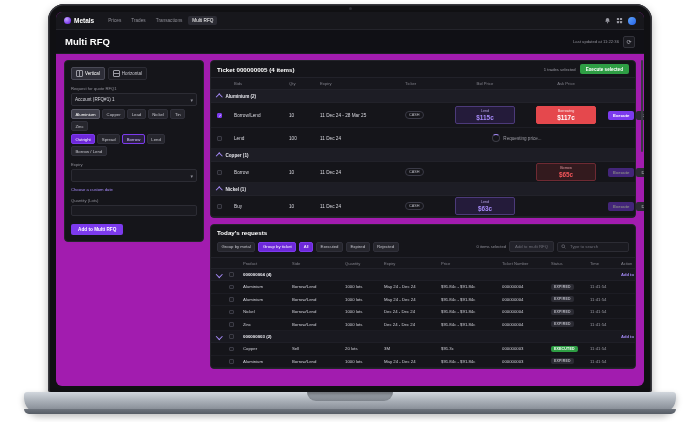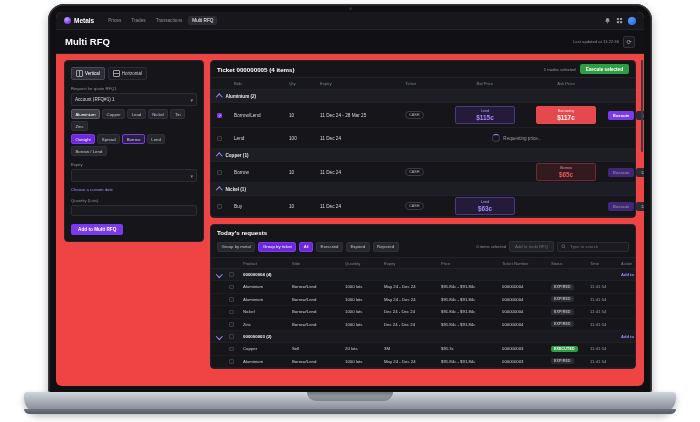--- a/index.html
+++ b/index.html
@@ -4,21 +4,21 @@
 <style>
   html,body{margin:0;padding:0;width:700px;height:422px;background:#ffffff;overflow:hidden;
     font-family:"Liberation Sans", sans-serif;-webkit-font-smoothing:antialiased;}
   .stage{position:relative;width:700px;height:422px;}
 
   
   .bezel{position:absolute;left:48px;top:4px;width:604px;height:390px;background:#101013;
     border-radius:16px 16px 5px 5px;box-shadow:inset 0 0 0 1.5px #38383e,0 4px 10px rgba(0,0,0,.28);
     padding:8px;box-sizing:border-box;}
   .camera{position:absolute;left:50%;top:3px;width:3px;height:3px;margin-left:-1.5px;border-radius:50%;background:#2a2a31;}
-  .screen{position:relative;width:588px;height:374px;background:#ef4444;border-radius:6px;overflow:hidden;
+  .screen{position:relative;width:588px;height:374px;background:#a21caf;border-radius:6px;overflow:hidden;
     color:#e4e4ea;font-size:5px;}
   .base{position:absolute;left:24px;top:392px;width:652px;height:22px;
     background:linear-gradient(180deg,#d2d7dd 0%,#aab0b8 40%,#8a9099 78%,#777d86 100%);
     border-radius:3px 3px 16px 16px;box-shadow:0 3px 6px rgba(0,0,0,.25);}
   .base::after{content:"";position:absolute;left:0;right:0;bottom:0;height:5px;
     background:linear-gradient(180deg,#6d737c,#575d66);border-radius:0 0 16px 16px;}
   .notch{position:absolute;left:50%;top:0;width:86px;height:9px;margin-left:-43px;
     background:linear-gradient(180deg,#9aa0a8,#80868e);border-radius:0 0 10px 10px;
     box-shadow:inset 0 2px 3px rgba(0,0,0,.28);}
 

